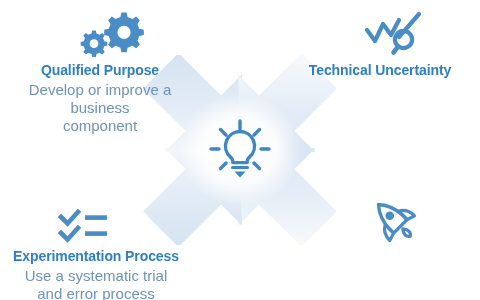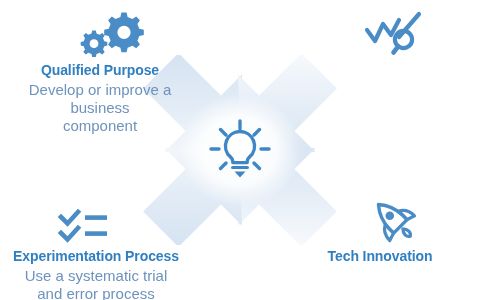--- a/index.html
+++ b/index.html
@@ -201,20 +201,21 @@
 
           <polyline points="4,20 12,31 20,14 28,25 36,10"></polyline>
 
           <line x1="36" y1="27" x2="56" y2="4"></line>
         </g>
 
         <circle cx="40.5" cy="29.5" r="8.6" fill="none" stroke="#4a8cc6" stroke-width="4.2"></circle>
         <line x1="35.2" y1="36.4" x2="30.5" y2="42.5" stroke="#4a8cc6" stroke-width="4.6" stroke-linecap="round"></line>
       </svg>
     </div>
+    <div class="quad-title">Technical Uncertainty</div>
   </div>
 
   <div class="quad quad-bl">
     <div class="quad-icon">
       <svg width="52" height="36" viewBox="0 0 52 36" xmlns="http://www.w3.org/2000/svg">
         <g fill="none" stroke="#4a8cc6" stroke-width="4.6" stroke-linecap="square" stroke-linejoin="miter">
           <polyline points="3,9 9.5,15.5 20,4"></polyline>
           <polyline points="3,25 9.5,31.5 20,20"></polyline>
         </g>
         <rect x="27" y="7.3" width="22" height="4.6" fill="#4a8cc6"></rect>
@@ -239,16 +240,15 @@
           <circle cx="25" cy="18" r="4.3" fill="#4a8cc6"></circle>
 
           <path d="M 15.5 21 C 10 24 7.5 29.5 7.5 35.5 L 15.5 33 Z" fill="none" stroke="#4a8cc6" stroke-width="3.2" stroke-linejoin="round"></path>
 
           <path d="M 34.5 21 C 40 24 42.5 29.5 42.5 35.5 L 34.5 33 Z" fill="none" stroke="#4a8cc6" stroke-width="3.2" stroke-linejoin="round"></path>
 
           <path d="M 25 36.5 C 28.5 40 28.5 45 25 47 C 21.5 45 21.5 40 25 36.5 Z" fill="none" stroke="#4a8cc6" stroke-width="3.2" stroke-linejoin="round"></path>
         </g>
       </svg>
     </div>
-    <div class="quad-title">Tech Innovation</div>
   </div>
 
 </div>
 
 </body></html>

